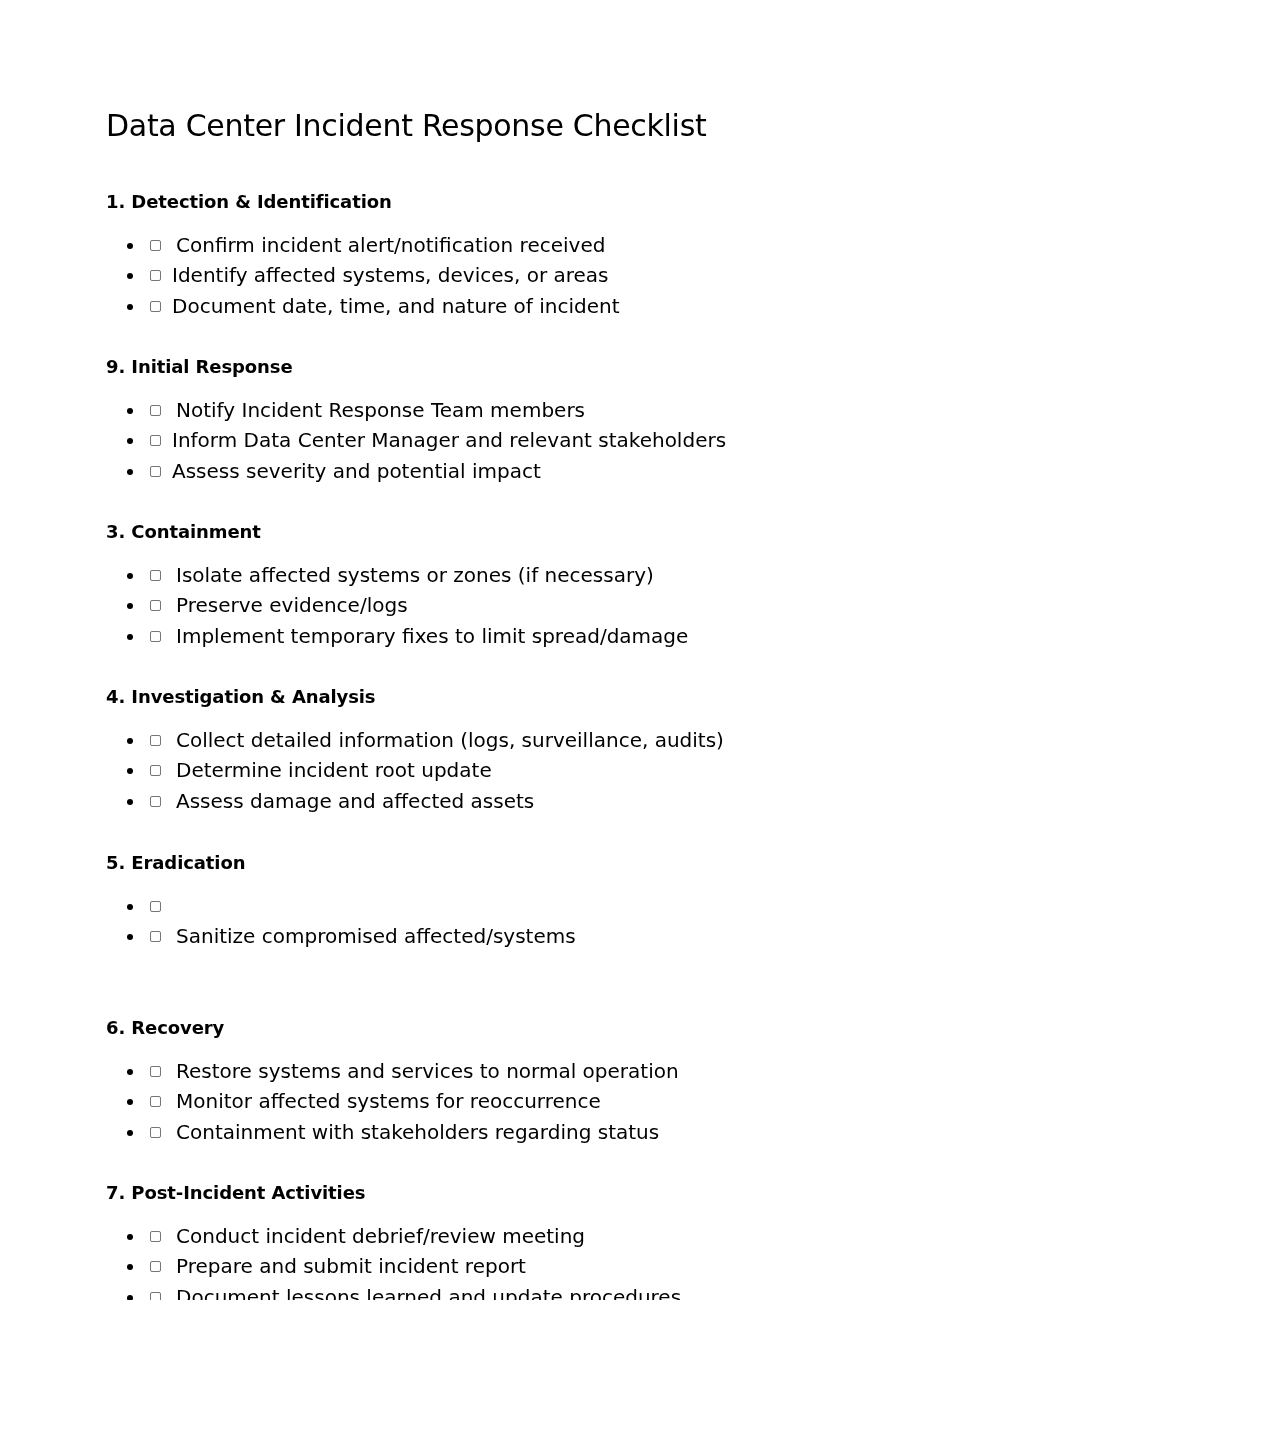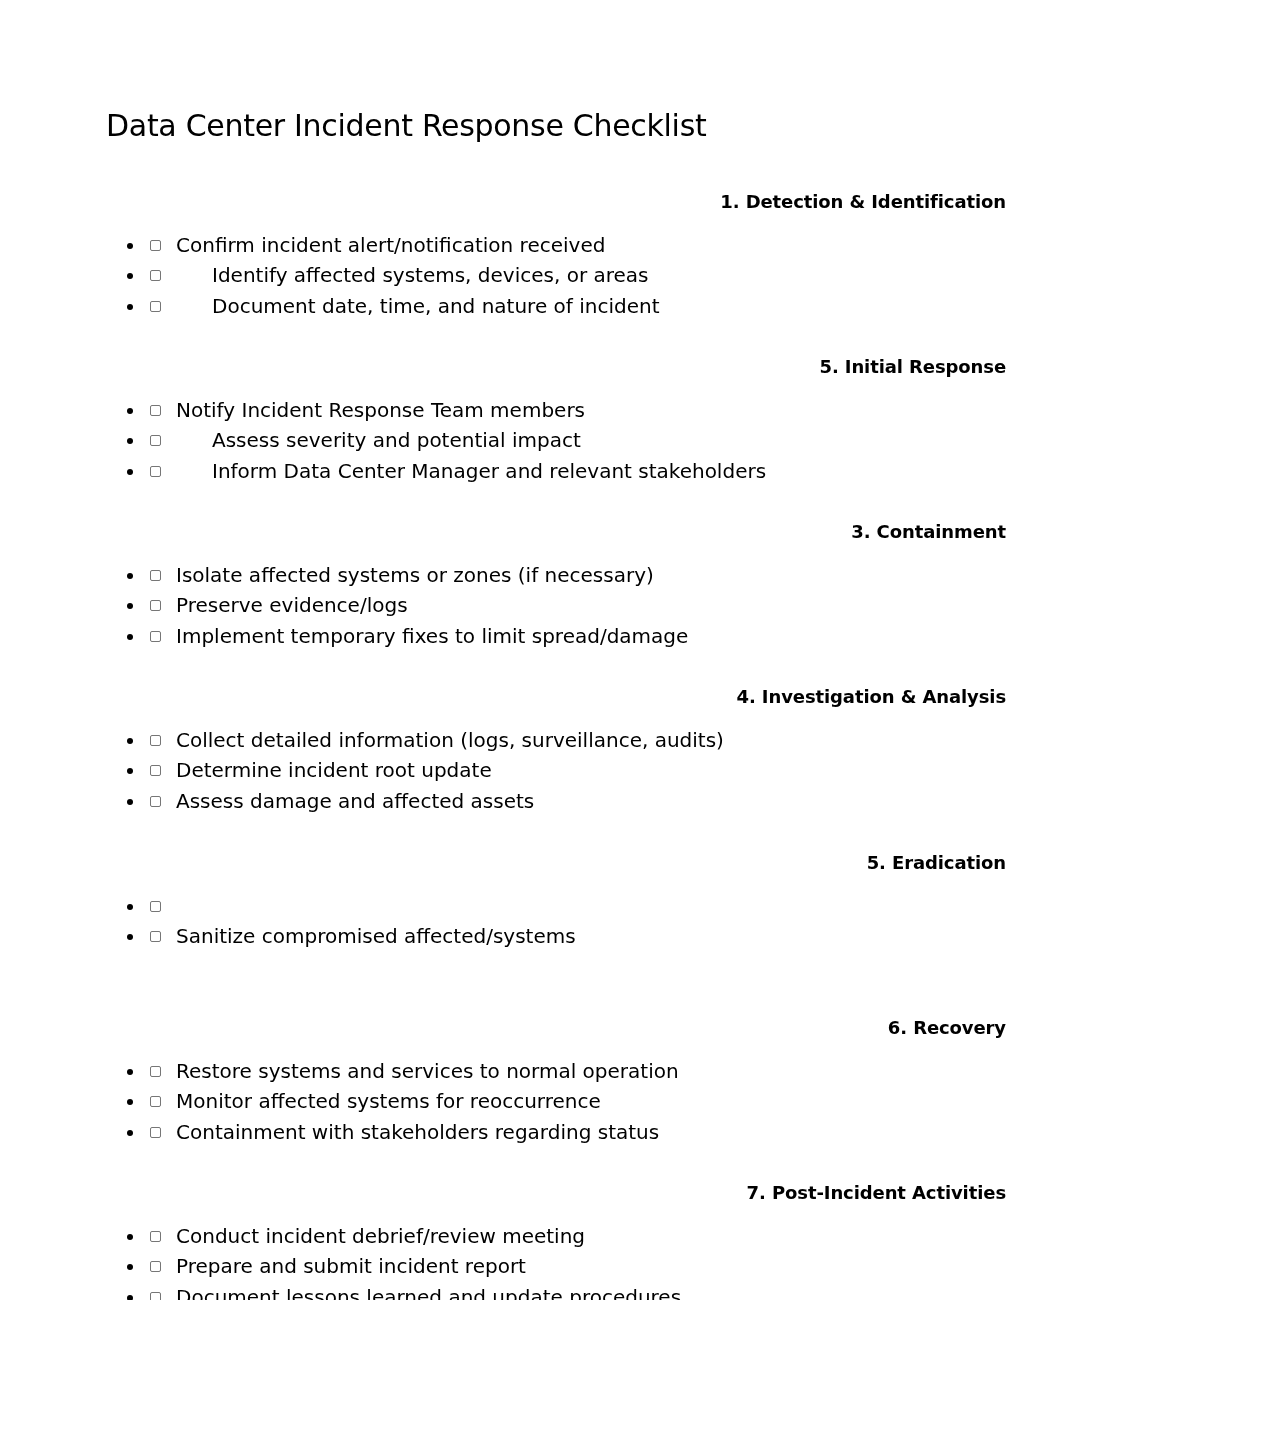--- a/index.html
+++ b/index.html
@@ -12,38 +12,38 @@
       position: absolute; left: 0; top: 0; width: 1263px; height: 1300px;
       overflow: hidden;
     }
     .title {
       position: absolute; left: 106px; top: 108px; margin: 0;
       font-size: 30px; font-weight: normal; letter-spacing: -0.3px; white-space: nowrap;
     }
     .section { position: absolute; left: 106px; width: 900px; }
     .section h2 {
       margin: 0; font-size: 18px; font-weight: bold; height: 24px; line-height: 24px;
-      letter-spacing: -0.1px; white-space: nowrap; text-align: right;
+      letter-spacing: -0.1px; white-space: nowrap;
     }
     .section ul { list-style: none; margin: 16px 0 0 0; padding: 0; }
     .section li {
       position: relative; height: 30.3px; line-height: 30px;
       font-size: 20px; white-space: nowrap;
     }
     .bullet {
       position: absolute; left: 21px; top: 13px; width: 6px; height: 6px;
       border-radius: 50%; background: #000;
     }
     .cb {
       position: absolute; left: 44px; top: 10px; width: 11px; height: 11px;
       border: 1px solid #767676; border-radius: 2px; background: #fff; box-sizing: border-box;
       cursor: pointer;
     }
     .label { position: absolute; left: 70px; top: 0; }
-    .label.tight { left: 66px; margin-left: 40px; }
+    .label.tight { left: 66px; }
   </style>
 </head>
 <body>
 
 <div class="page">
   <h1 class="title">Data Center Incident Response Checklist</h1>
   <div id="sections">
       <div class="section" style="top: 190px;">
         <h2>1. Detection &amp; Identification</h2>
         <ul>
@@ -58,36 +58,36 @@
             <span class="label tight">Identify affected systems, devices, or areas</span>
           </li>
           <li>
             <span class="bullet"></span>
             <span class="cb" role="checkbox" aria-checked="false"></span>
             <span class="label tight">Document date, time, and nature of incident</span>
           </li>
         </ul>
       </div>
       <div class="section" style="top: 355px;">
-        <h2>5. Initial Response</h2>
+        <h2>9. Initial Response</h2>
         <ul>
           <li>
             <span class="bullet"></span>
             <span class="cb" role="checkbox" aria-checked="false"></span>
             <span class="label">Notify Incident Response Team members</span>
           </li>
           <li>
             <span class="bullet"></span>
             <span class="cb" role="checkbox" aria-checked="false"></span>
-            <span class="label tight">Assess severity and potential impact</span>
+            <span class="label tight">Inform Data Center Manager and relevant stakeholders</span>
           </li>
           <li>
             <span class="bullet"></span>
             <span class="cb" role="checkbox" aria-checked="false"></span>
-            <span class="label tight">Inform Data Center Manager and relevant stakeholders</span>
+            <span class="label tight">Assess severity and potential impact</span>
           </li>
         </ul>
       </div>
       <div class="section" style="top: 520px;">
         <h2>3. Containment</h2>
         <ul>
           <li>
             <span class="bullet"></span>
             <span class="cb" role="checkbox" aria-checked="false"></span>
             <span class="label">Isolate affected systems or zones (if necessary)</span>

